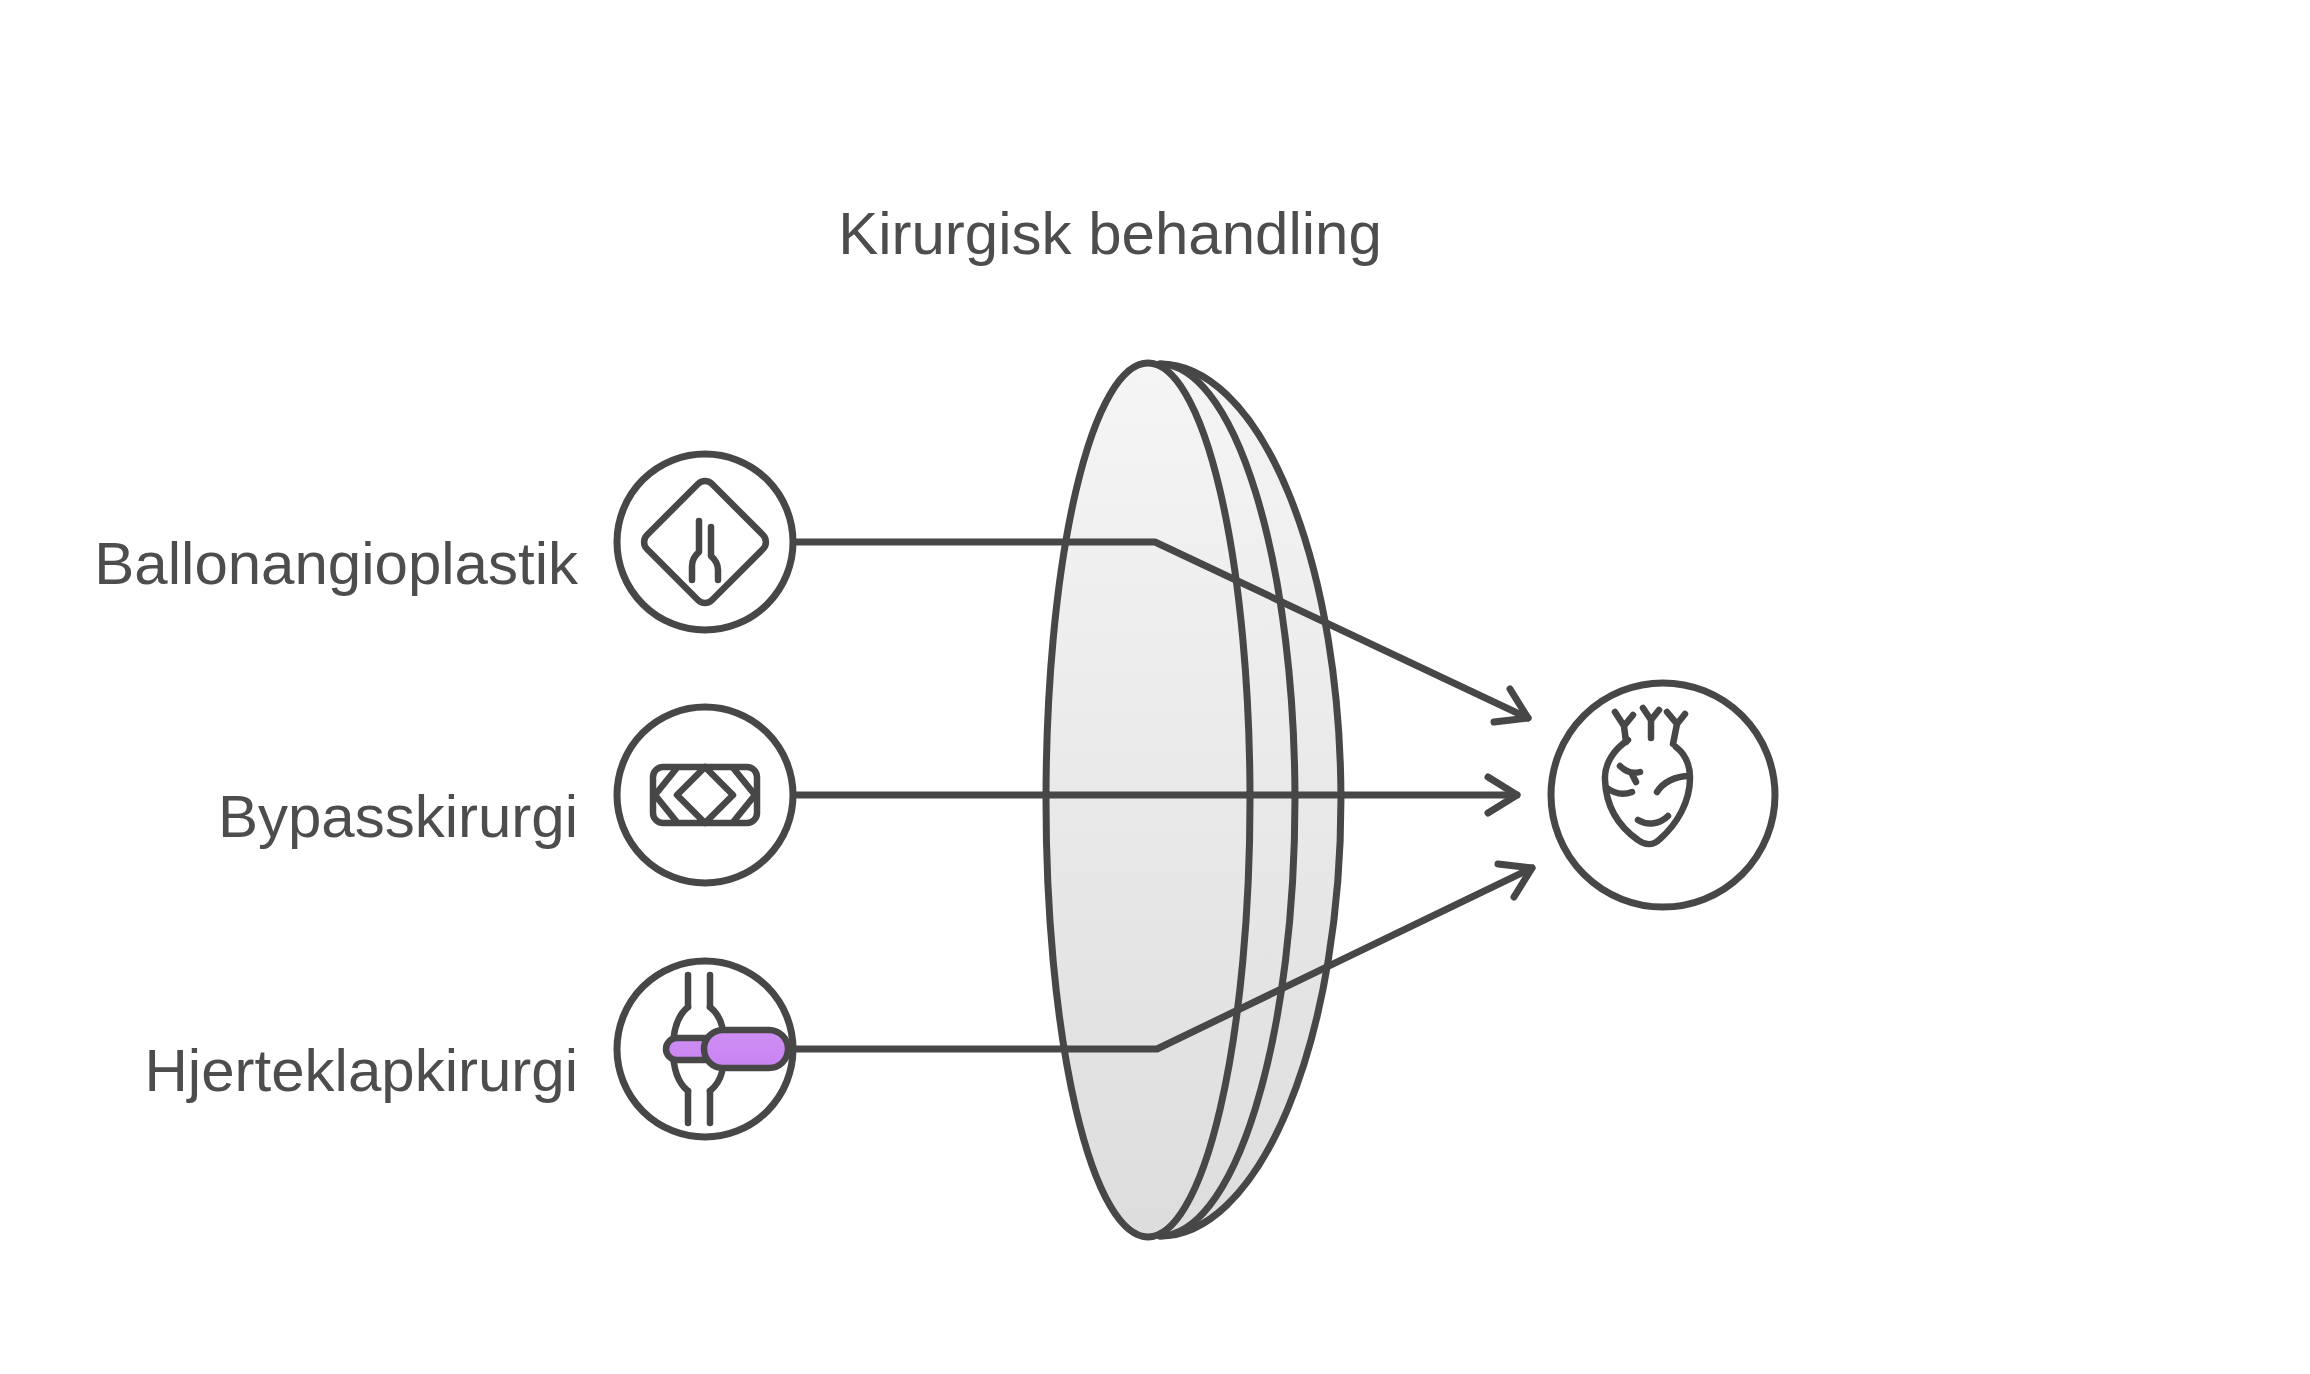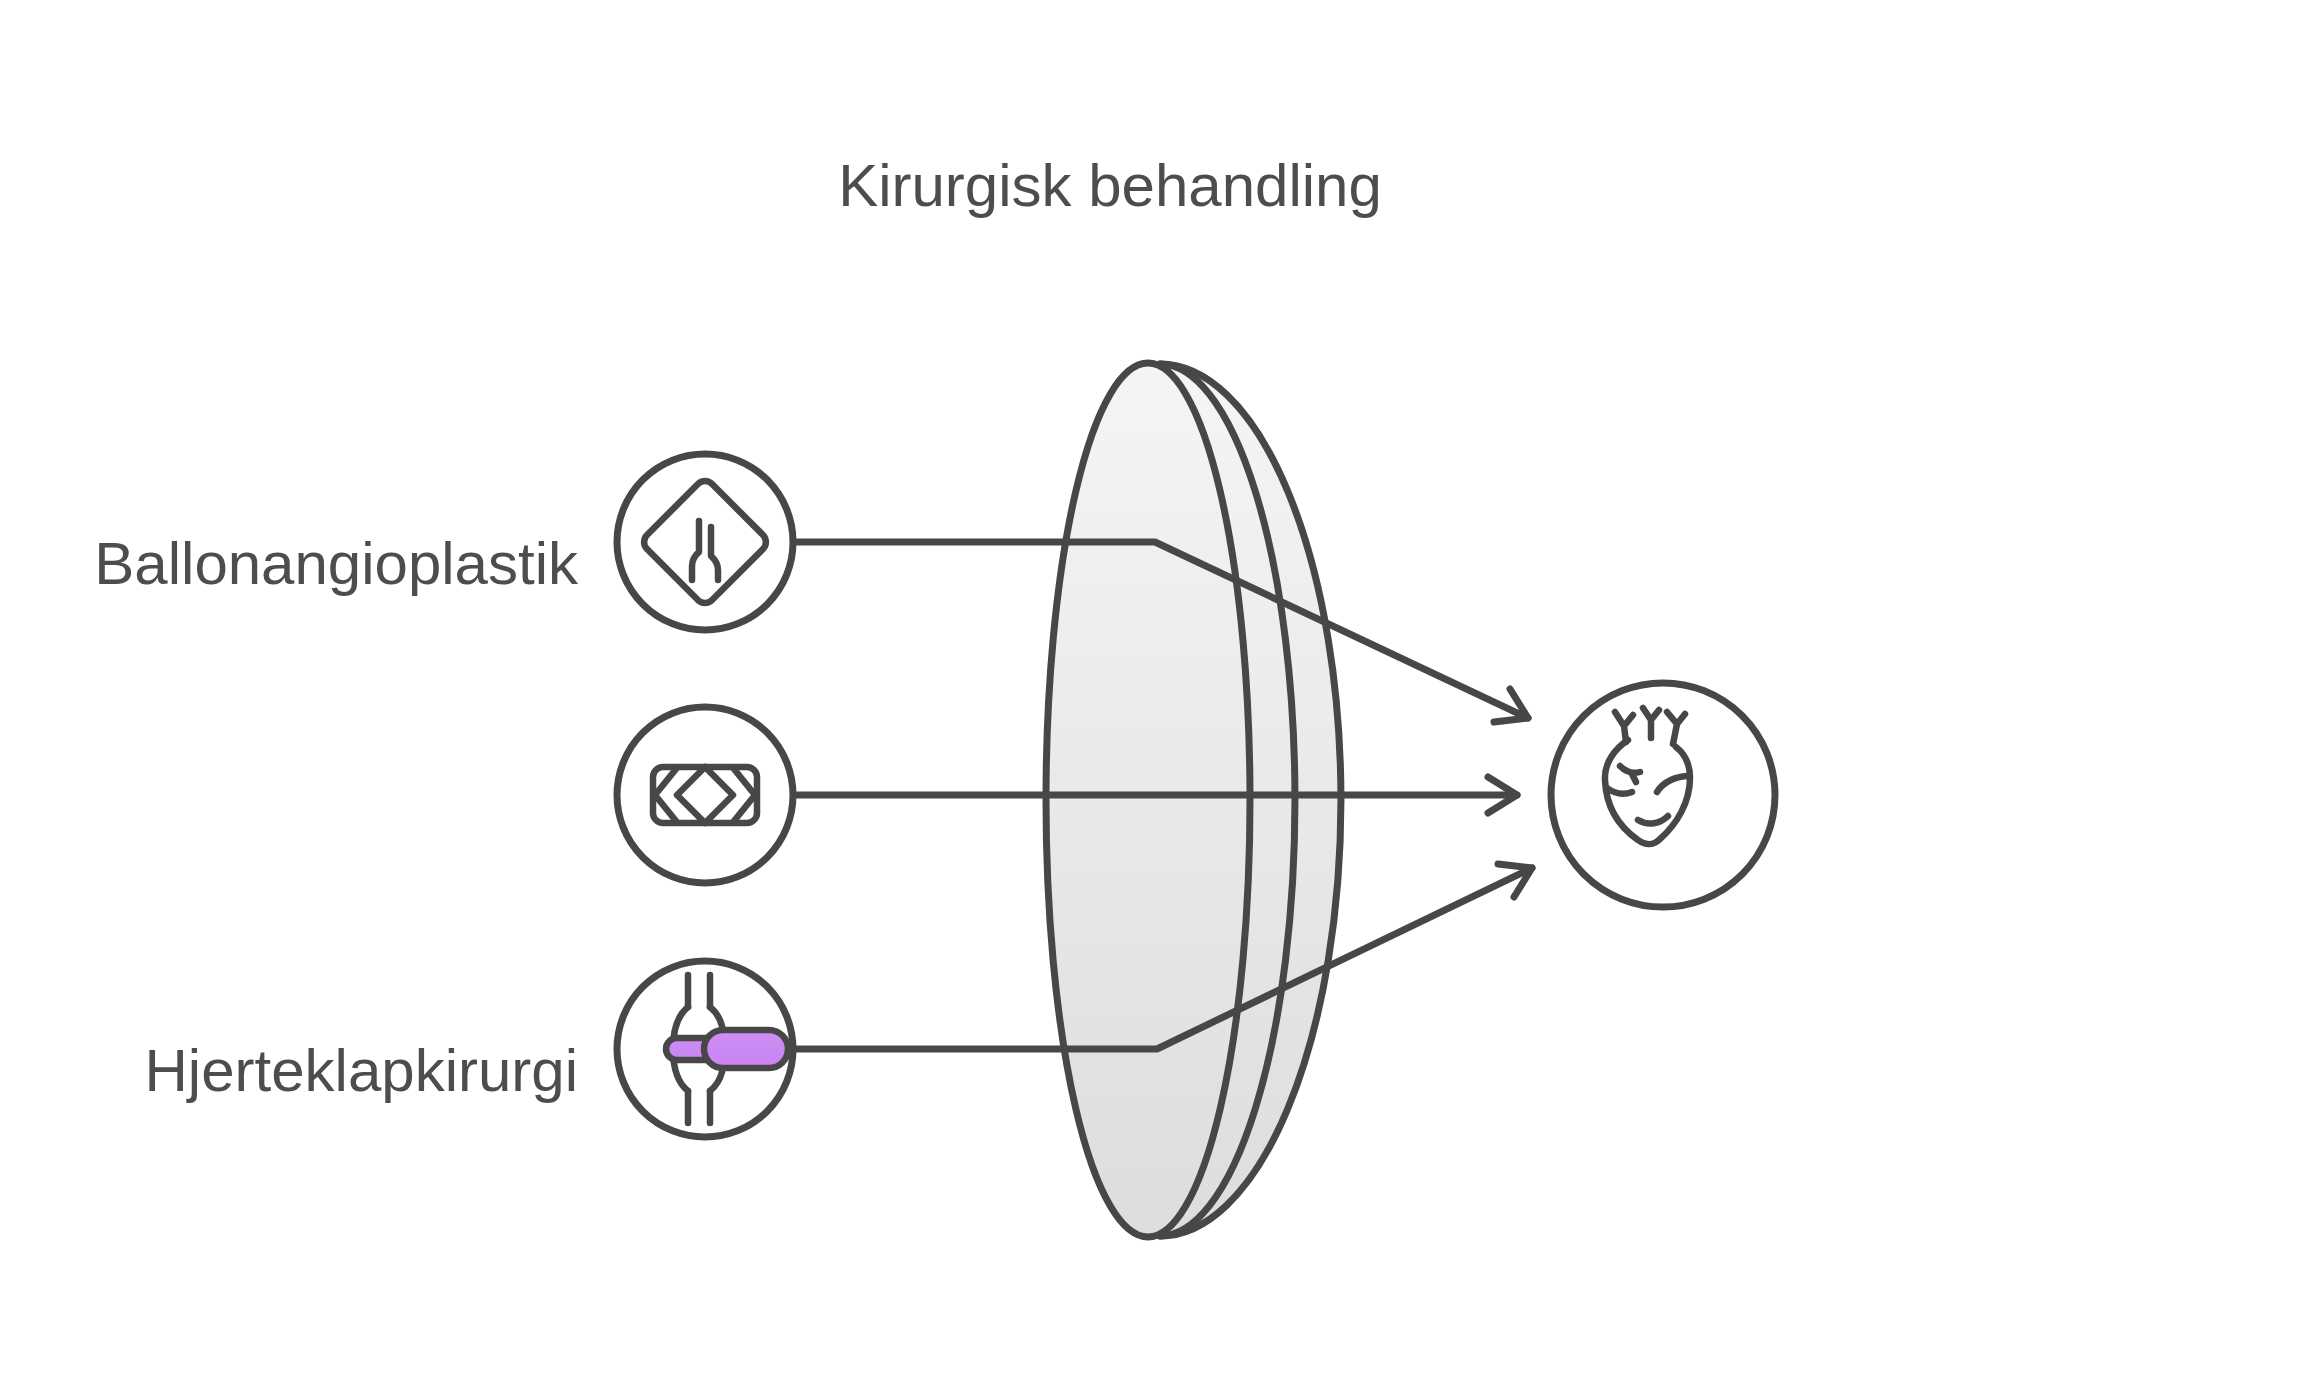--- a/index.html
+++ b/index.html
@@ -11,21 +11,21 @@
     overflow:hidden;
   }
   #art{position:absolute;left:0;top:0;}
   .txt{
     position:absolute;
     color:var(--text,#4d4d4d);
     font-size:60px;
     line-height:1;
     white-space:nowrap;
   }
-  .title{transform:translate(-50%,-50%);}
+  .title{transform:translate(-50%,-50%);margin-top:48px;}
   .rowlabel{transform:translateY(-50%);text-align:right;margin-top:22px;}
   .outlabel{transform:translateY(-50%);}
   .ln{stroke:var(--stroke,#474747);fill:none;stroke-linejoin:round;stroke-linecap:round;}
   .w7{stroke-width:7;}
   .w65{stroke-width:6.5;}
   .lensfill{fill:url(#gradLens);}
   .nofill{fill:none;}
 </style>
 </head>
 <body>
@@ -122,16 +122,17 @@
         <path d="M1689,776 C1676,776 1663,782 1657,792"></path>
         <path d="M1638,820 C1648,826 1660,824 1668,816"></path>
       </g>
     </g>
   </svg>
 
   <div class="txt title" style="left:1110px;top:186px;">Kirurgisk behandling</div>
 
   <div class="txt rowlabel" style="right:1732px;top:542px;">Ballonangioplastik</div>
 
+  <div class="txt rowlabel" style="right:1732px;top:795px;">Bypasskirurgi</div>
 
   <div class="txt rowlabel" style="right:1732px;top:1049px;">Hjerteklapkirurgi</div>
 
 </div>
 
 </body></html>

